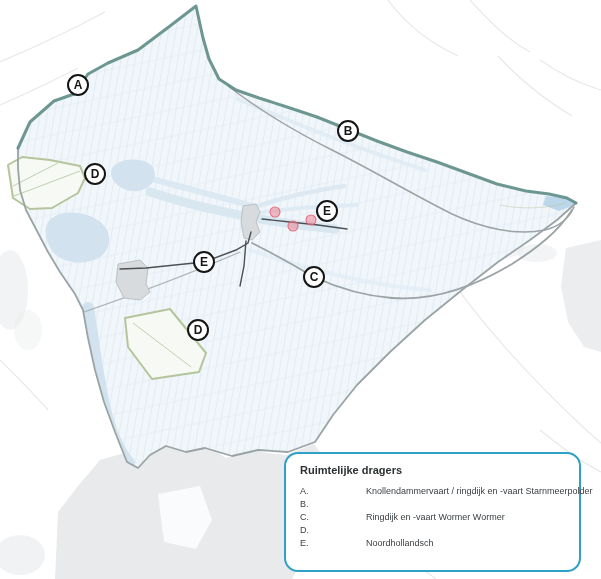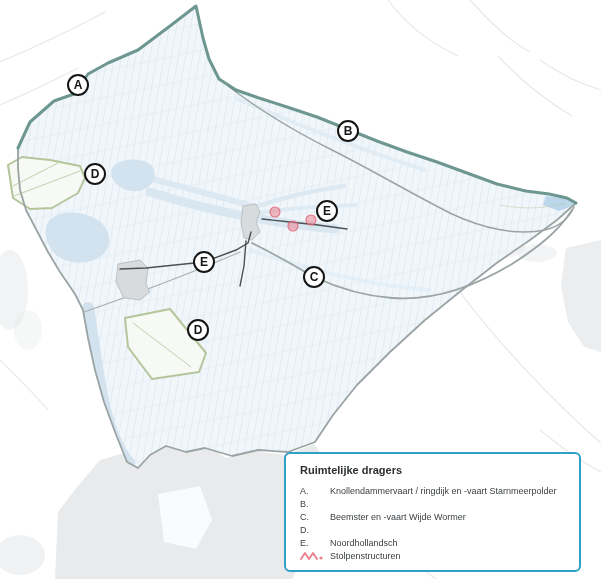--- a/index.html
+++ b/index.html
@@ -13,27 +13,27 @@
     border:2.5px solid #151515;border-radius:50%;background:#ffffff;
     display:flex;align-items:center;justify-content:center;
     font-weight:bold;font-size:12px;color:#151515;
     transform:translate(-50%,-50%);
     letter-spacing:0;
   }
 
   .legend{
     position:absolute;left:284px;top:452px;width:297px;height:120px;
     box-sizing:border-box;background:#ffffff;
-    border:2px solid var(--c-legend-border,#2fa0c6);border-radius:6px;
+    border:2px solid var(--c-legend-border,#2fa0c6);border-radius:14px;
     padding:10px 10px 6px 14px;color:var(--c-text,#3a3f42);
   }
   .legend-title{font-weight:bold;font-size:11px;margin-bottom:9px;color:#2c3032;}
   .legend-row{display:grid;grid-template-columns:30px 1fr;font-size:9px;line-height:13px;}
   .legend-key{color:var(--c-text,#3a3f42);}
-  .legend-label{white-space:nowrap;}
+  .legend-label{white-space:nowrap;margin-left:36px;}
   .stolp-ic{display:inline-block;vertical-align:-1px;}
 
   .stolp-dot{fill:var(--c-pink,#ec8492);fill-opacity:.55;
              stroke:var(--c-pink-line,#e05f72);stroke-width:1.1;stroke-opacity:.85;}
 </style>
 </head>
 <body>
 
 <div class="stage">
 
@@ -149,33 +149,24 @@
 
     <div class="legend-row">
       <span class="legend-key">A.</span>
       <span class="legend-label">Knollendammervaart / ringdijk en -vaart Starnmeerpolder</span>
     </div>
     <div class="legend-row">
       <span class="legend-key">B.</span>
     </div>
     <div class="legend-row">
       <span class="legend-key">C.</span>
-      <span class="legend-label">Beemster en -vaart Wijde Wormer</span>
+      <span class="legend-label">Ringdijk en -vaart Wormer Wormer</span>
     </div>
     <div class="legend-row">
       <span class="legend-key">D.</span>
     </div>
     <div class="legend-row">
       <span class="legend-key">E.</span>
       <span class="legend-label">Noordhollandsch</span>
     </div>
-    <div class="legend-row">
-      <span class="legend-key">
-        <svg class="stolp-ic" width="24" height="11" viewBox="0 0 24 11">
-          <path d="M1,9 L5,3 L9,9 M9,9 L13,3 L17,9" fill="none" style="stroke:var(--c-pink,#ec8492)" stroke-width="2" stroke-linecap="round" stroke-linejoin="round"></path>
-          <circle cx="21" cy="8" r="1.6" style="fill:var(--c-pink,#ec8492)"></circle>
-        </svg>
-      </span>
-      <span class="legend-label">Stolpenstructuren</span>
-    </div>
   </div>
 
 </div>
 
 </body></html>

